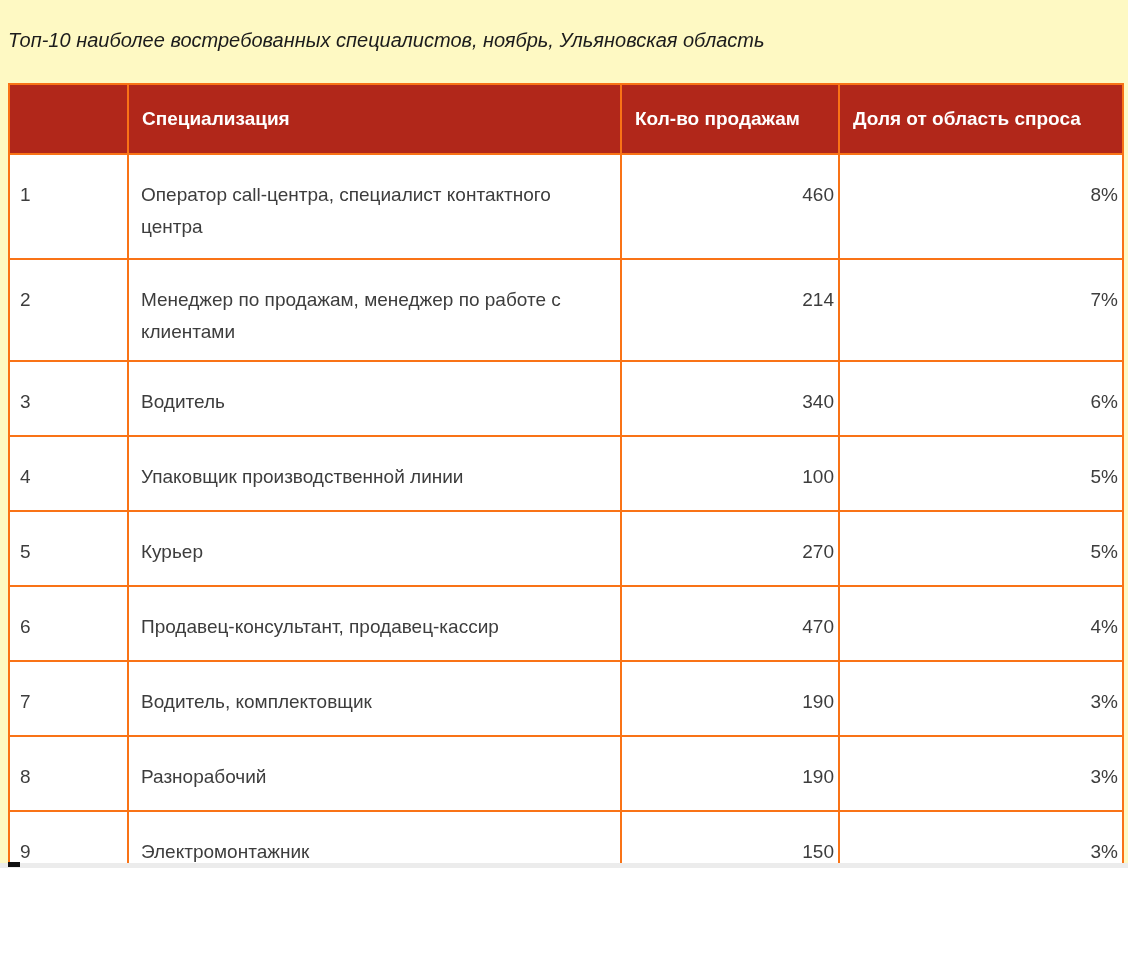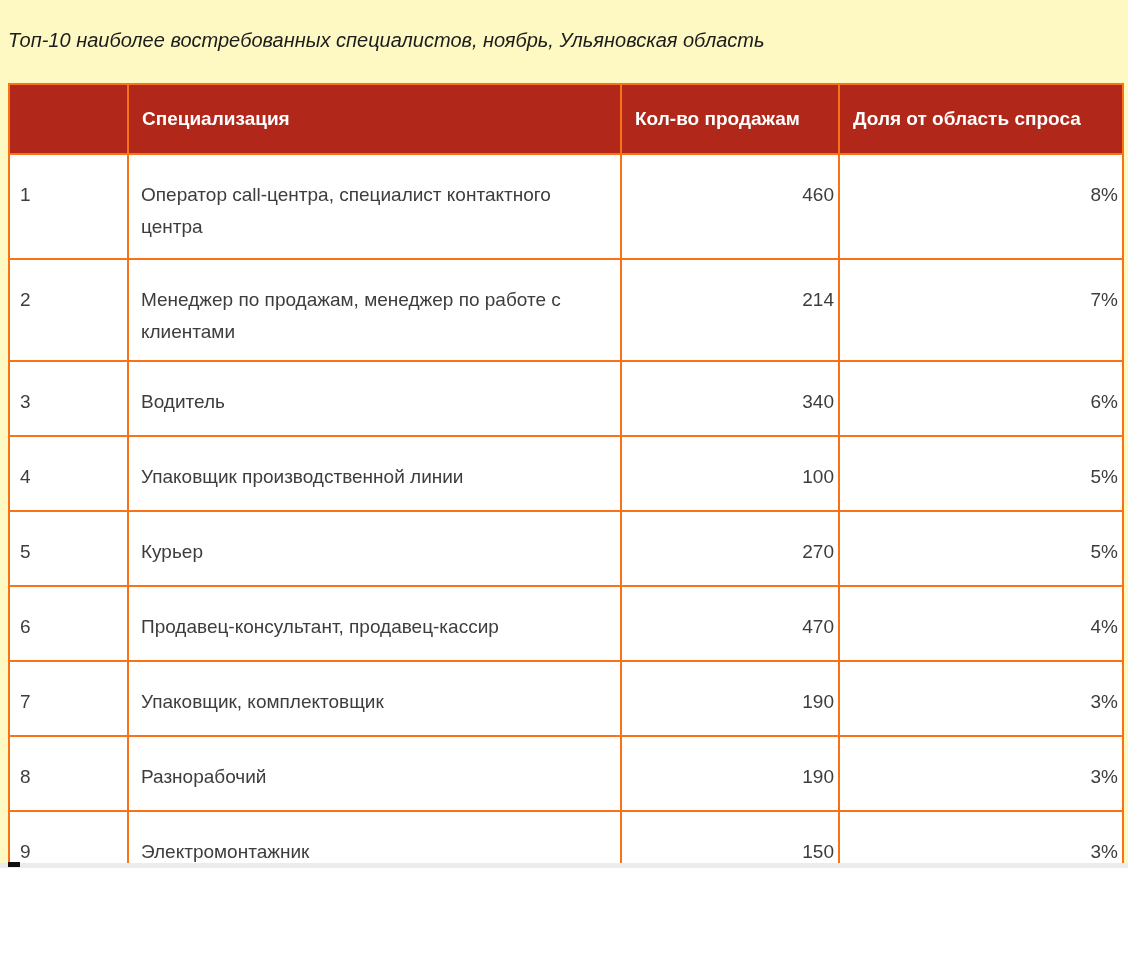--- a/index.html
+++ b/index.html
@@ -149,21 +149,21 @@
           <td class="cell-share">5%</td>
         </tr>
         <tr>
           <td class="cell-rank">6</td>
           <td class="cell-specialization">Продавец-консультант, продавец-кассир</td>
           <td class="cell-vacancies">470</td>
           <td class="cell-share">4%</td>
         </tr>
         <tr>
           <td class="cell-rank">7</td>
-          <td class="cell-specialization">Упаковщик, комплектовщик</td>
+          <td class="cell-specialization">Водитель, комплектовщик</td>
           <td class="cell-vacancies">190</td>
           <td class="cell-share">3%</td>
         </tr>
         <tr>
           <td class="cell-rank">8</td>
           <td class="cell-specialization">Разнорабочий</td>
           <td class="cell-vacancies">190</td>
           <td class="cell-share">3%</td>
         </tr>
         <tr>

